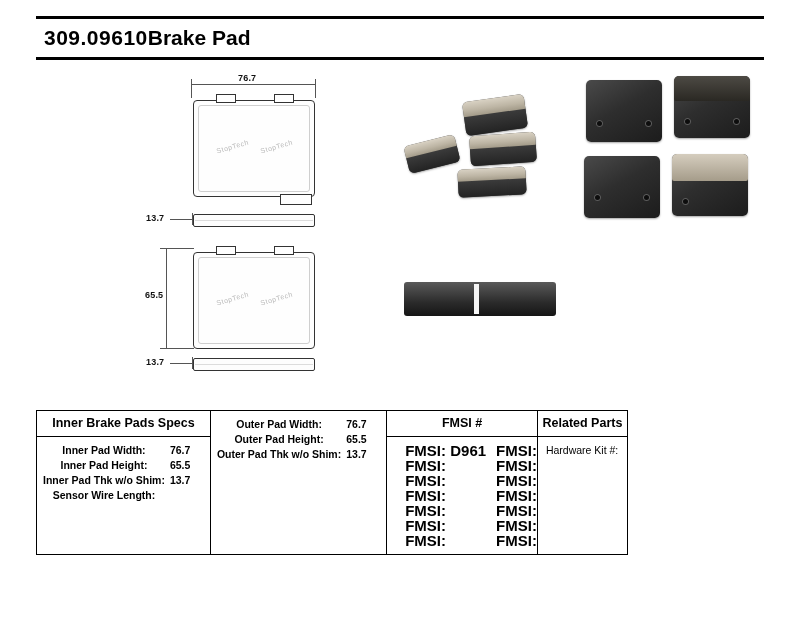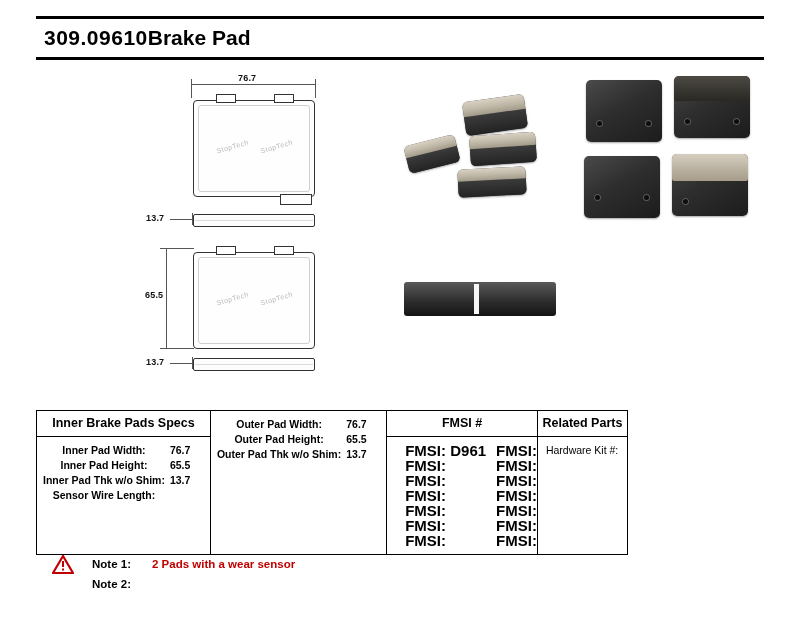--- a/index.html
+++ b/index.html
@@ -462,31 +462,14 @@
 
     <div class="tbl col-rel">
       <div class="thead">Related Parts</div>
       <div class="related-body">
         <div class="related-row">Hardware Kit #:</div>
       </div>
     </div>
 
   </div>
 
-  <div class="notes">
-    <div class="warn-icon">
-      <svg width="22" height="19" viewBox="0 0 22 19" xmlns="http://www.w3.org/2000/svg">
-        <polygon points="11,1 21,18 1,18" fill="#ffffff" stroke="#c00000" stroke-width="2.2" stroke-linejoin="round"></polygon>
-        <rect x="10" y="6" width="2" height="6" fill="#c00000"></rect>
-        <rect x="10" y="13.5" width="2" height="2" fill="#c00000"></rect>
-      </svg>
-    </div>
-    <div class="note-line">
-      <span class="note-label">Note 1:</span>
-      <span class="note-text">2 Pads with a wear sensor</span>
-    </div>
-    <div class="note-line">
-      <span class="note-label">Note 2:</span>
-      <span class="note-text"></span>
-    </div>
-  </div>
 
 </div>
 
 </body></html>

